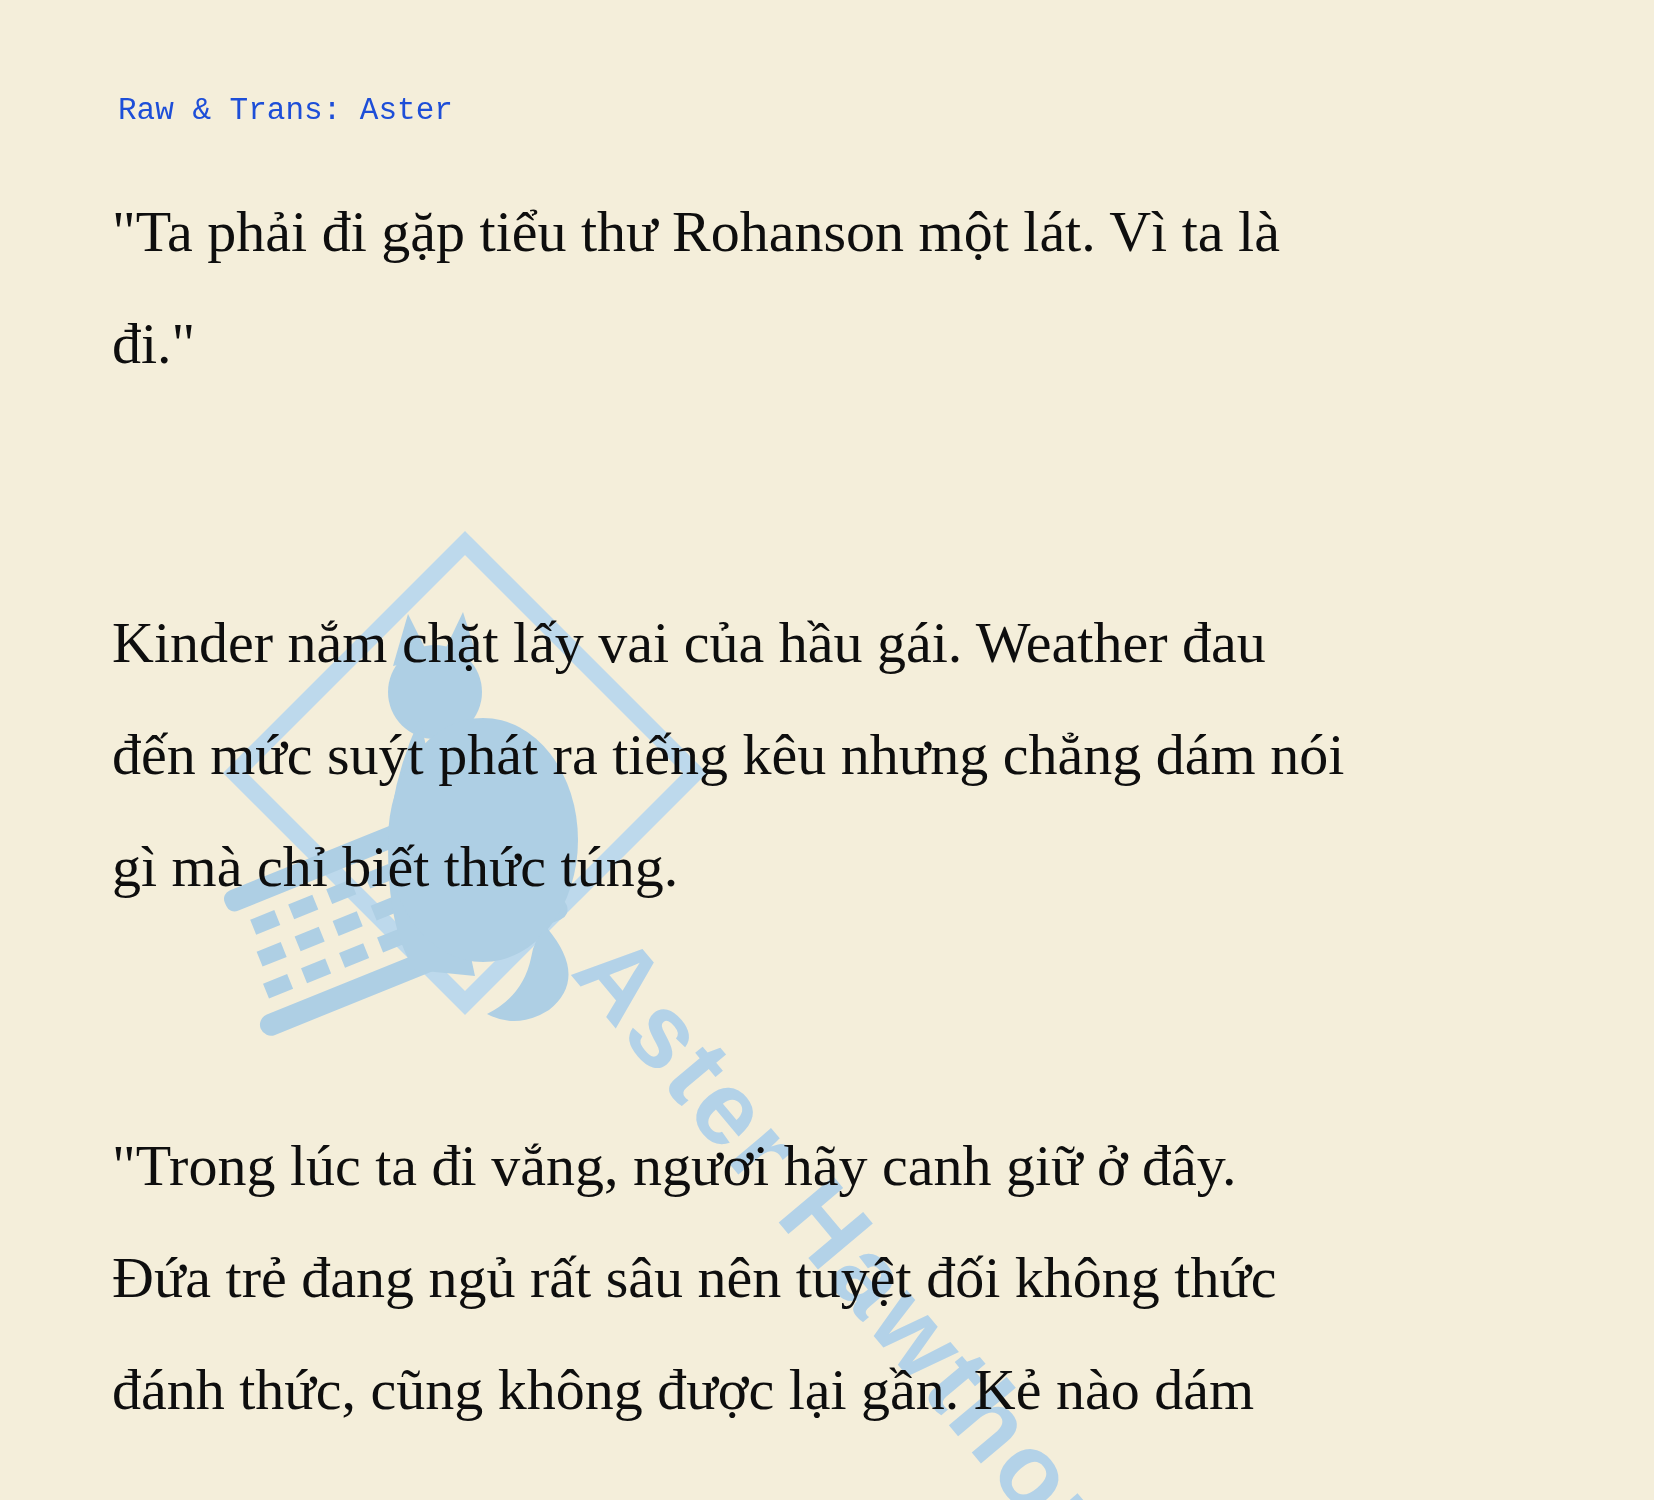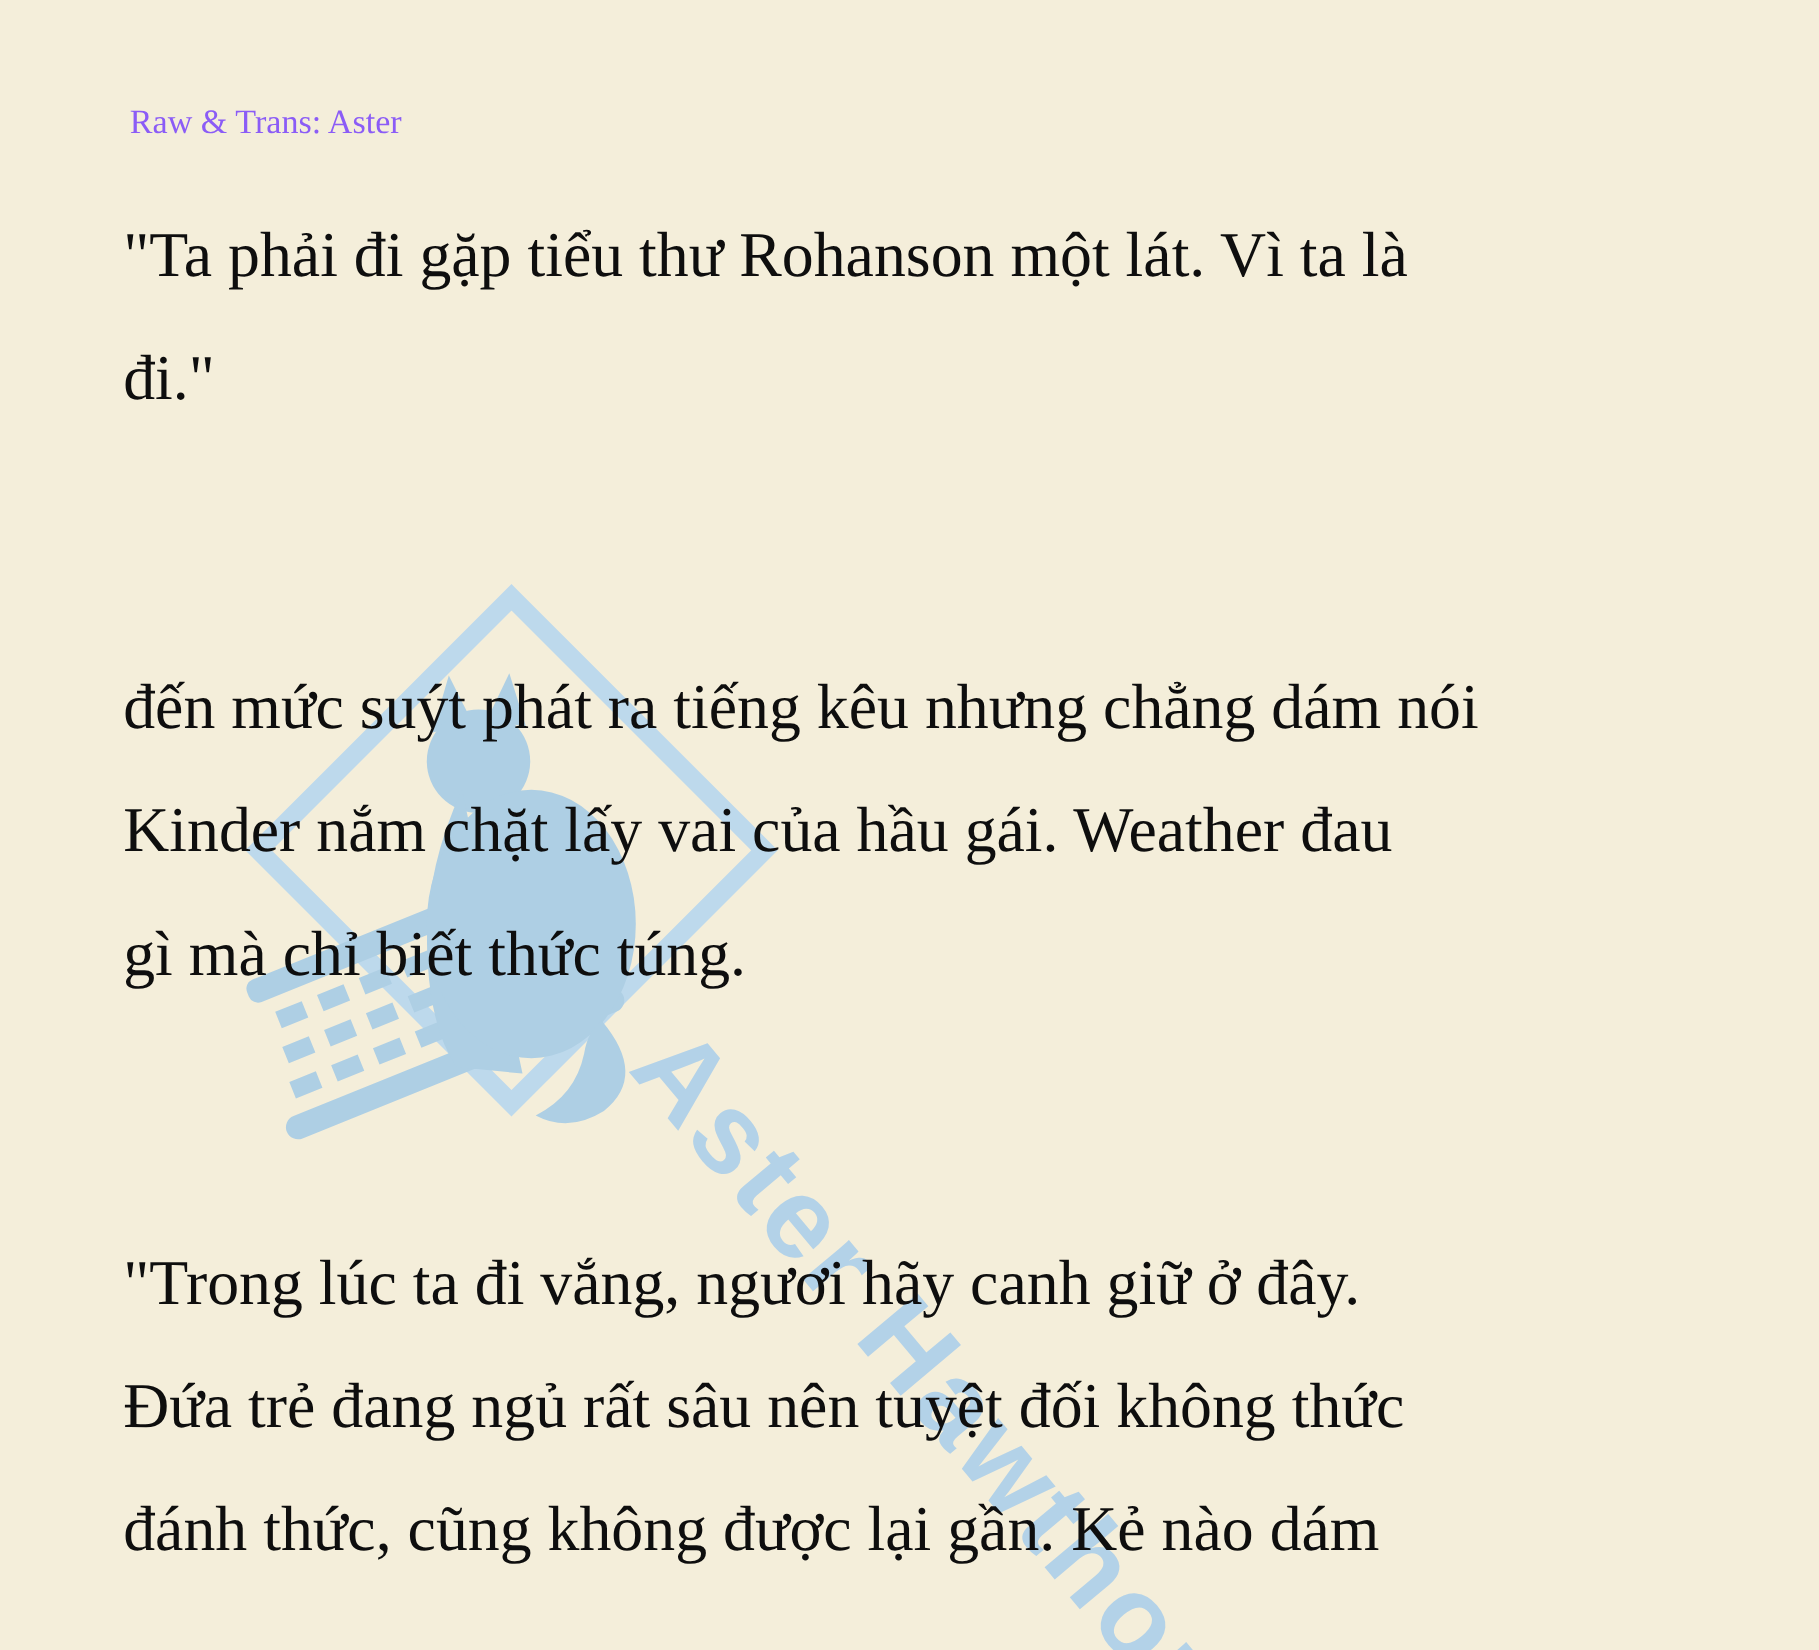--- a/index.html
+++ b/index.html
@@ -9,23 +9,23 @@
     background: #f4eeda;
     position: relative;
     overflow: hidden;
     font-family: "Liberation Serif", "DejaVu Serif", serif;
   }
 
   .credit {
     position: absolute;
     left: 118px;
     top: 93px;
-    font-family: Liberation Serif, serif;
+    font-family: Liberation Mono, monospace;
     font-size: 31px;
-    color: #8b5cf6;
+    color: #1d4ed8;
     z-index: 3;
   }
 
   .content {
     position: absolute;
     left: 112px;
     top: 176px;
     right: 90px;
     z-index: 2;
     color: #0e0e0e;
@@ -91,22 +91,22 @@
 </svg>
 
 <div class="wm-text">Aster Hawthorne</div>
 
 <main class="content">
   <p class="para">
     <span class="line">"Ta phải đi gặp tiểu thư Rohanson một lát. Vì ta là</span>
     <span class="line">đi."</span>
   </p>
   <p class="para">
+    <span class="line">Kinder nắm chặt lấy vai của hầu gái. Weather đau</span>
     <span class="line">đến mức suýt phát ra tiếng kêu nhưng chẳng dám nói</span>
-    <span class="line">Kinder nắm chặt lấy vai của hầu gái. Weather đau</span>
     <span class="line">gì mà chỉ biết thức túng.</span>
   </p>
   <p class="para">
     <span class="line">"Trong lúc ta đi vắng, ngươi hãy canh giữ ở đây.</span>
     <span class="line">Đứa trẻ đang ngủ rất sâu nên tuyệt đối không thức</span>
     <span class="line">đánh thức, cũng không được lại gần. Kẻ nào dám</span>
   </p>
 </main>
 
 </body></html>

